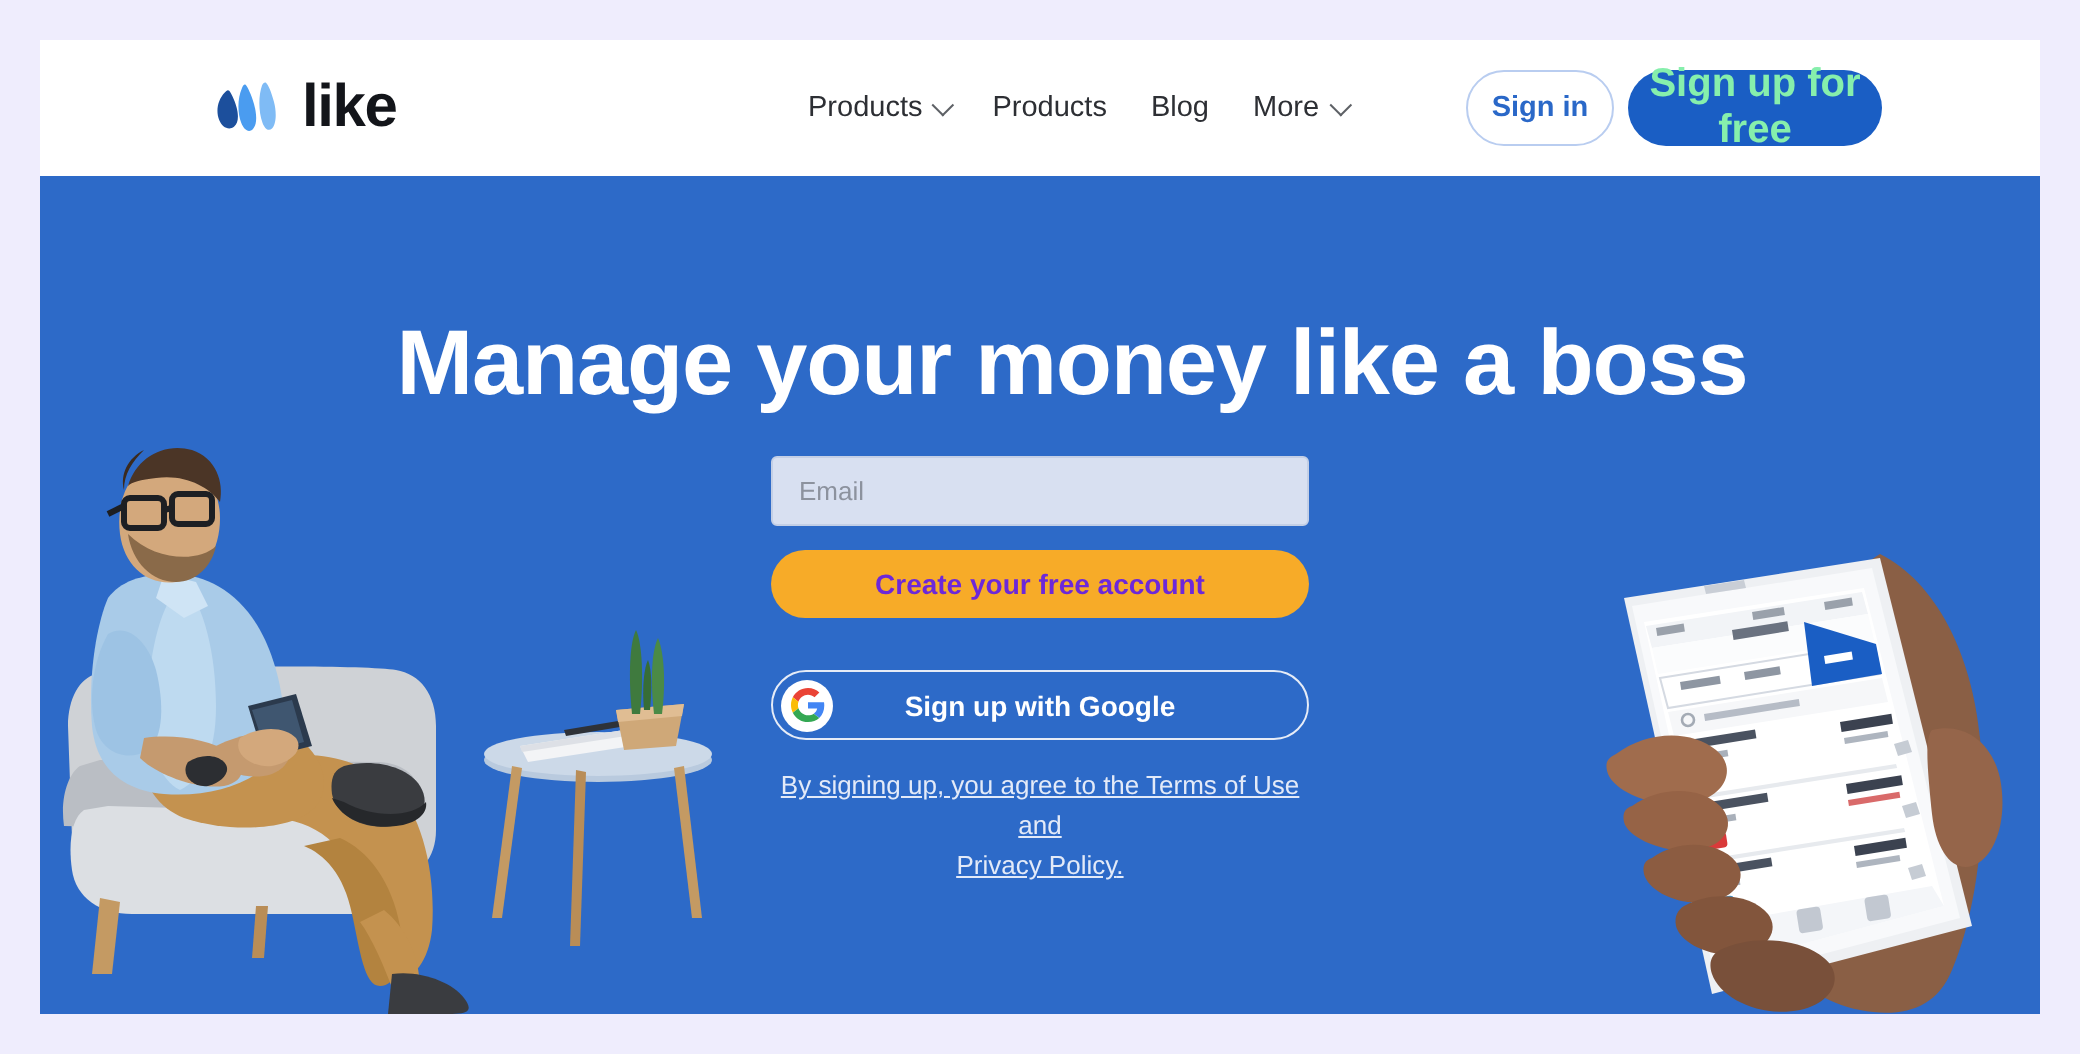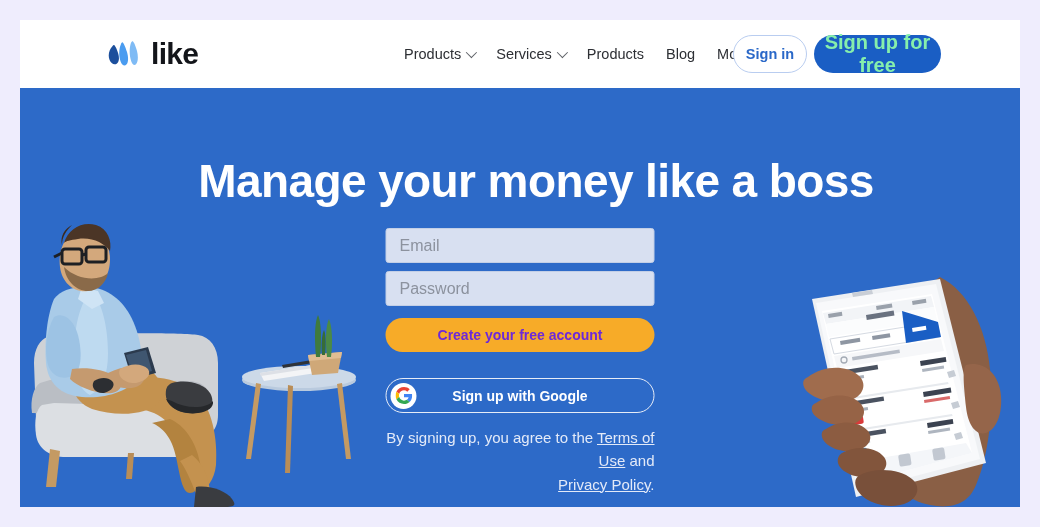--- a/index.html
+++ b/index.html
@@ -155,21 +155,21 @@
   }
 
   .field {
     display: block;
     width: 269px;
     height: 35px;
     background: #d8e0f1;
     border: 1px solid #c3cfe6;
     border-radius: 3px;
     padding: 0 13px;
-    font-size: 16px;
+    font-size: 13px;
     color: #3c4049;
     font-family: inherit;
     margin-bottom: 8px;
     outline: none;
   }
   .field::placeholder { color: #8c929e; }
 
   .btn-create {
     display: block;
     width: 269px;
@@ -210,24 +210,25 @@
     width: 26px; height: 26px;
     border-radius: 50%;
     background: #ffffff;
     display: flex;
     align-items: center;
     justify-content: center;
   }
 
   .legal {
     margin-top: 13px;
-    text-align: right;
+    text-align: center;
     color: #e3eaf8;
-    font-size: 15px;
+    font-size: 13px;
     line-height: 1.55;
+    text-decoration: underline;
   }
   .legal a { color: #e3eaf8; text-decoration: underline; }
 
   
   .photo-left {
     position: absolute;
     left: 0;
     bottom: 0;
     width: 360px;
     height: 320px;
@@ -258,24 +259,20 @@
           <path d="M13.0 3.0 C10.8 8.0 10.6 15.0 12.6 20.4 C13.9 23.9 16.4 25.6 18.4 23.6 C20.6 21.4 20.5 16.2 19.0 11.0 C17.7 6.4 15.8 2.4 14.8 1.4 C14.2 0.8 13.4 1.9 13.0 3.0 Z" fill="#4a9cf0"></path>
           <path d="M23.0 1.8 C21.2 7.0 21.2 14.6 23.2 20.2 C24.3 23.4 26.3 24.9 28.0 23.2 C30.1 21.1 30.4 15.4 29.0 10.0 C27.8 5.2 26.0 1.2 25.0 0.4 C24.4 -0.1 23.5 0.6 23.0 1.8 Z" fill="#7fbbf5"></path>
         </svg>
       </span>
       <span class="logo-text">like</span>
     </div>
 
     <nav class="nav">
       <div class="nav-item">
         <span>Products</span>
-        <span class="chev"></span>
-      </div>
-      <div class="nav-item">
-        <span>Services</span>
         <span class="chev"></span>
       </div>
       <div class="nav-item">
         <span>Products</span>
       </div>
       <div class="nav-item">
         <span>Blog</span>
       </div>
       <div class="nav-item">
         <span>More</span>
@@ -443,21 +440,20 @@
         <path d="M52 196 C66 188 86 190 94 200 C100 208 94 218 80 220 C64 222 50 214 48 206 C47 201 49 198 52 196 Z" fill="#82553c"></path>
         <path d="M70 218 C86 210 110 212 122 222 C132 230 128 244 110 248 C90 252 70 242 66 230 C64 224 66 220 70 218 Z" fill="#79503a"></path>
         <path d="M176 108 C192 104 206 114 210 132 C214 152 208 172 196 176 C186 179 178 168 176 150 C174 130 172 112 176 108 Z" fill="#95654a"></path>
       </svg>
     </div>
 
     <h1 class="headline">Manage your money like a boss</h1>
 
     <div class="form">
       <input class="field" type="email" placeholder="Email" style="">
-      <input class="field" type="password" placeholder="Password" style="">
 
       <button class="btn-create">Create your free account</button>
 
       <button class="btn-google">
         <span class="g-badge">
           <svg width="17" height="17" viewBox="0 0 48 48" aria-hidden="true">
             <path fill="#EA4335" d="M24 9.5c3.54 0 6.71 1.22 9.21 3.6l6.85-6.85C35.9 2.38 30.47 0 24 0 14.62 0 6.51 5.38 2.56 13.22l7.98 6.19C12.43 13.72 17.74 9.5 24 9.5z"></path>
             <path fill="#4285F4" d="M46.98 24.55c0-1.57-.15-3.09-.38-4.55H24v9.02h12.94c-.58 2.96-2.26 5.48-4.78 7.18l7.73 6c4.51-4.18 7.09-10.36 7.09-17.65z"></path>
             <path fill="#FBBC05" d="M10.53 28.59c-.48-1.45-.76-2.99-.76-4.59s.27-3.14.76-4.59l-7.98-6.19C.92 16.46 0 20.12 0 24s.92 7.54 2.56 10.78l7.97-6.19z"></path>
             <path fill="#34A853" d="M24 48c6.48 0 11.93-2.13 15.89-5.81l-7.73-6c-2.15 1.45-4.92 2.3-8.16 2.3-6.26 0-11.57-4.22-13.47-9.91l-7.98 6.19C6.51 42.62 14.62 48 24 48z"></path>

